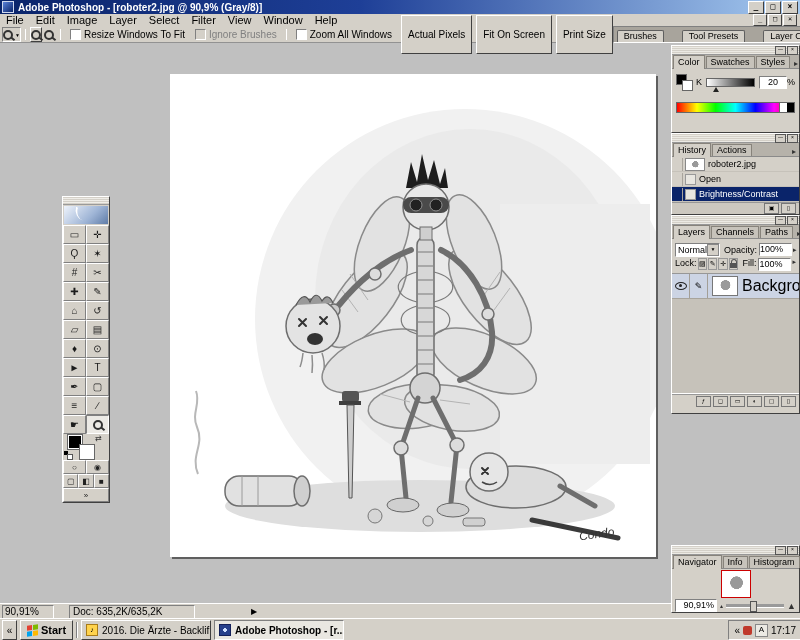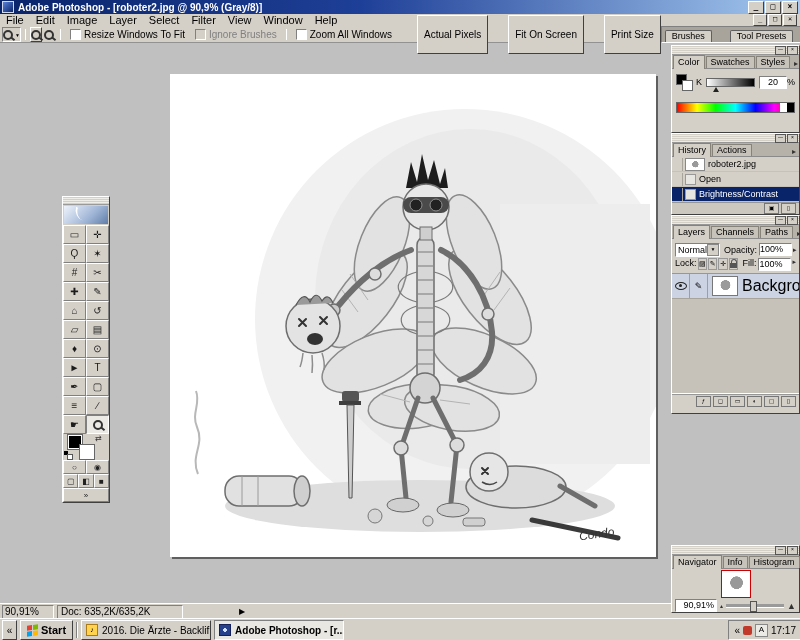--- a/index.html
+++ b/index.html
@@ -30,21 +30,21 @@
               display:flex;align-items:center;font-size:10px;z-index:8;padding-left:2px}
   .tool-preset{width:26px;height:13px;display:flex;align-items:center;justify-content:center;gap:2px}
   .mag{display:inline-block;width:6px;height:6px;border:2px solid #333;border-radius:50%;position:relative;flex:none}
   .mag::after{content:"";position:absolute;width:4px;height:2px;background:#333;right:-4px;bottom:-2px;transform:rotate(40deg)}
   .ob-sep{width:1px;height:11px;background:#808080;border-right:1px solid #fff;margin:0 4px}
   .ob-zoombtn{width:17px;height:13px;display:flex;align-items:center;justify-content:center;margin-right:1px}
   .ob-check{display:flex;align-items:center;margin:0 5px;white-space:nowrap}
   .chk{width:9px;height:9px;background:#fff;border:1px solid;border-color:#808080 #fff #fff #808080;margin-right:3px;flex:none}
   .ob-check.disabled{color:#808080}
   .ob-check.disabled .chk{background:#d4d0c8}
-  .ob-btn{height:13px;padding:12px 6px;margin-left:20px;font-size:10px;display:flex;align-items:center;white-space:nowrap}
+  .ob-btn{height:13px;padding:12px 6px;margin-left:4px;font-size:10px;display:flex;align-items:center;white-space:nowrap}
   .well{margin-left:auto;margin-right:118px;height:14px;background:#a8a49c;border:1px solid;border-color:#808080 #fff #fff #808080;
         display:flex;align-items:flex-end;padding:1px 3px 0}
   .well-tab{background:#d4d0c8;border:1px solid #5f5f5f;border-bottom:none;border-radius:2px 2px 0 0;
             font-size:9px;height:11px;line-height:11px;padding:0 6px;margin-right:18px;white-space:nowrap}
 
   
   #workspace{left:0;top:42px;width:800px;height:561px;background:#c0c0c0;overflow:hidden}
   #canvas{position:absolute;left:170px;top:32px;width:486px;height:483px;background:#fff;
           box-shadow:2px 2px 0 rgba(30,30,30,.6)}
   #canvas svg{display:block;width:100%;height:100%}
@@ -150,21 +150,21 @@
             text-align:right;padding-right:2px;line-height:10px}
   .tri-s{font-size:6px;color:#333}
   .tri-b{font-size:9px;color:#333}
   .nav-slider{flex:1;height:3px;background:#9a9a9a;border-bottom:1px solid #fff;position:relative}
   .nav-handle{position:absolute;left:42%;top:-3px;width:5px;height:9px;background:#d4d0c8;border:1px solid #555}
 
   
   #statusbar{left:0;top:603px;width:800px;height:15px;background:#d4d0c8;border-top:1px solid #fff;
              display:flex;align-items:center;font-size:10px;padding-left:2px;z-index:2}
   .sb-zoom{width:46px;height:12px;border:1px solid;border-color:#808080 #fff #fff #808080;padding:0 2px;line-height:11px}
-  .sb-doc{width:118px;height:12px;border:1px solid;border-color:#808080 #fff #fff #808080;padding:0 3px;margin-left:3px;line-height:11px;white-space:nowrap}
+  .sb-doc{width:118px;height:12px;border:1px solid;border-color:#808080 #fff #fff #808080;padding:0 3px;margin-left:15px;line-height:11px;white-space:nowrap}
   .sb-arrow{margin-left:56px;font-size:8px}
   .sb-hint{margin-left:5px;white-space:nowrap}
 
   
   #taskbar{left:0;top:618px;width:800px;height:22px;background:#d4d0c8;border-top:1px solid #fff;
            display:flex;align-items:center;gap:3px;padding:0 2px;z-index:10}
   .tb-chevbtn{width:13px;height:18px;display:flex;align-items:center;justify-content:center;font-size:10px}
   .start-btn{height:18px;display:flex;align-items:center;gap:3px;padding:0 6px;font-weight:bold;font-size:11px}
   .flag{width:11px;height:11px;display:grid;grid-template-columns:1fr 1fr;grid-template-rows:1fr 1fr;gap:1px;transform:skewY(-8deg)}
   .flag span{display:block}

